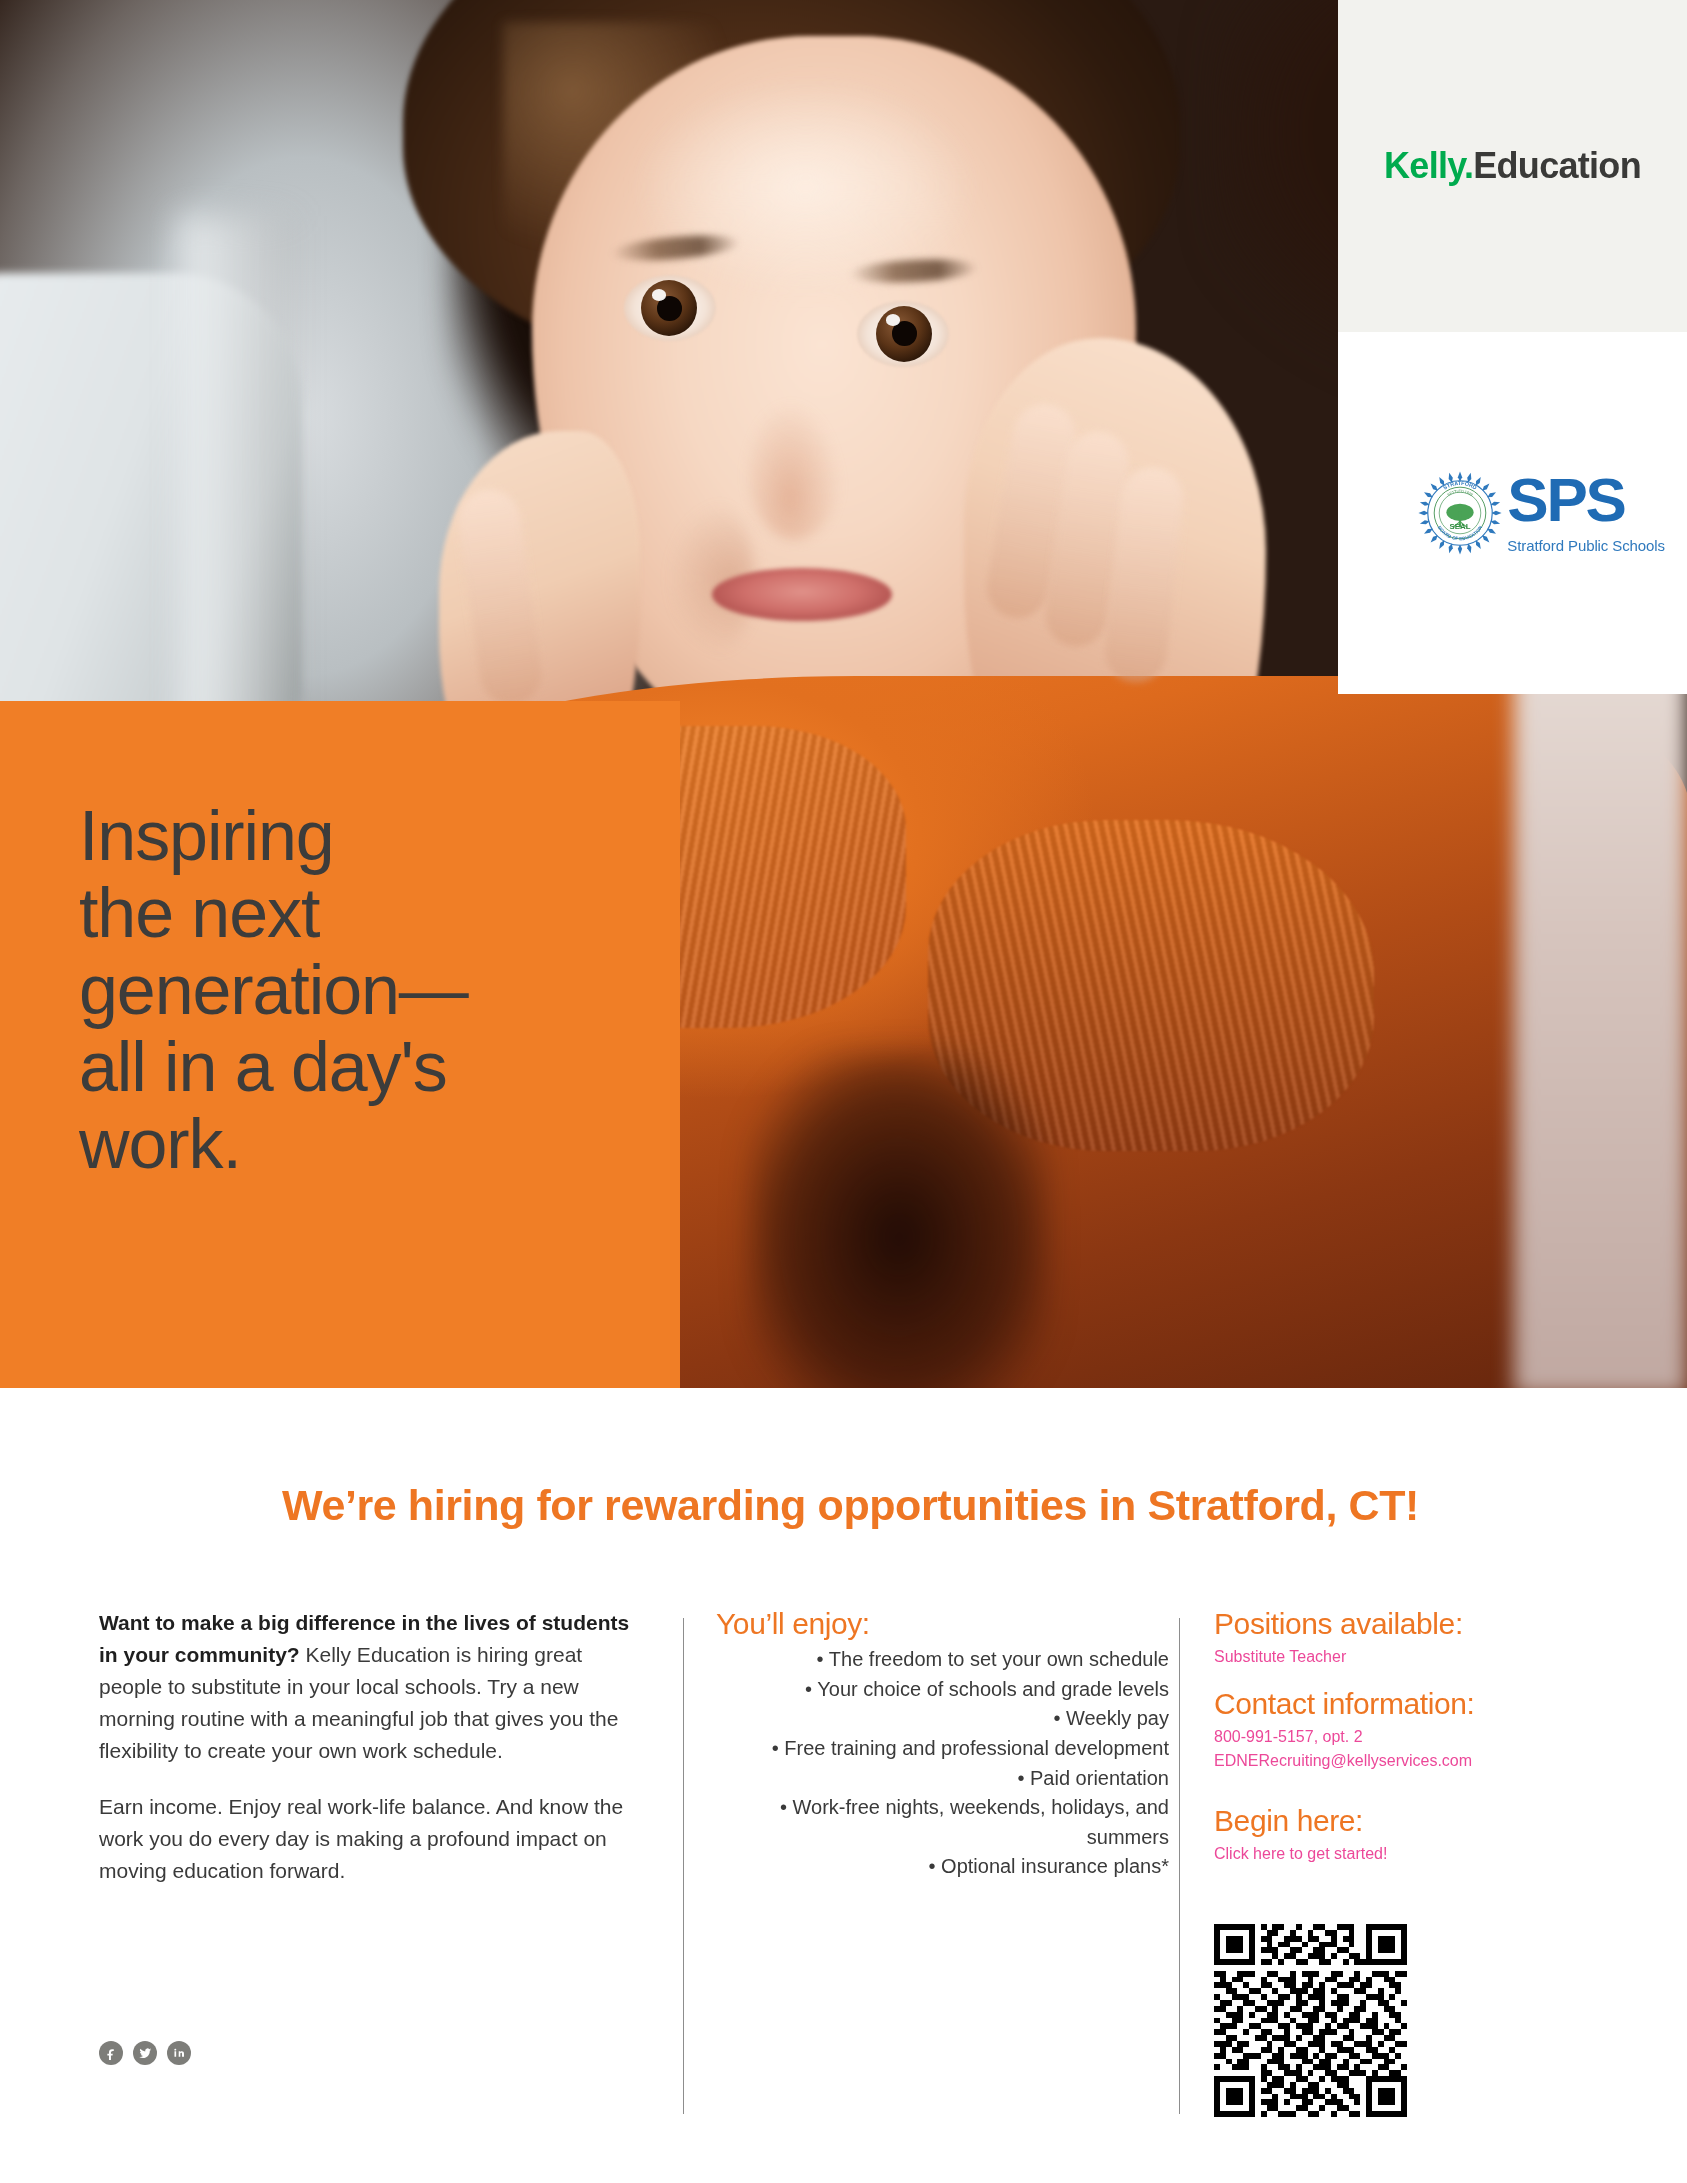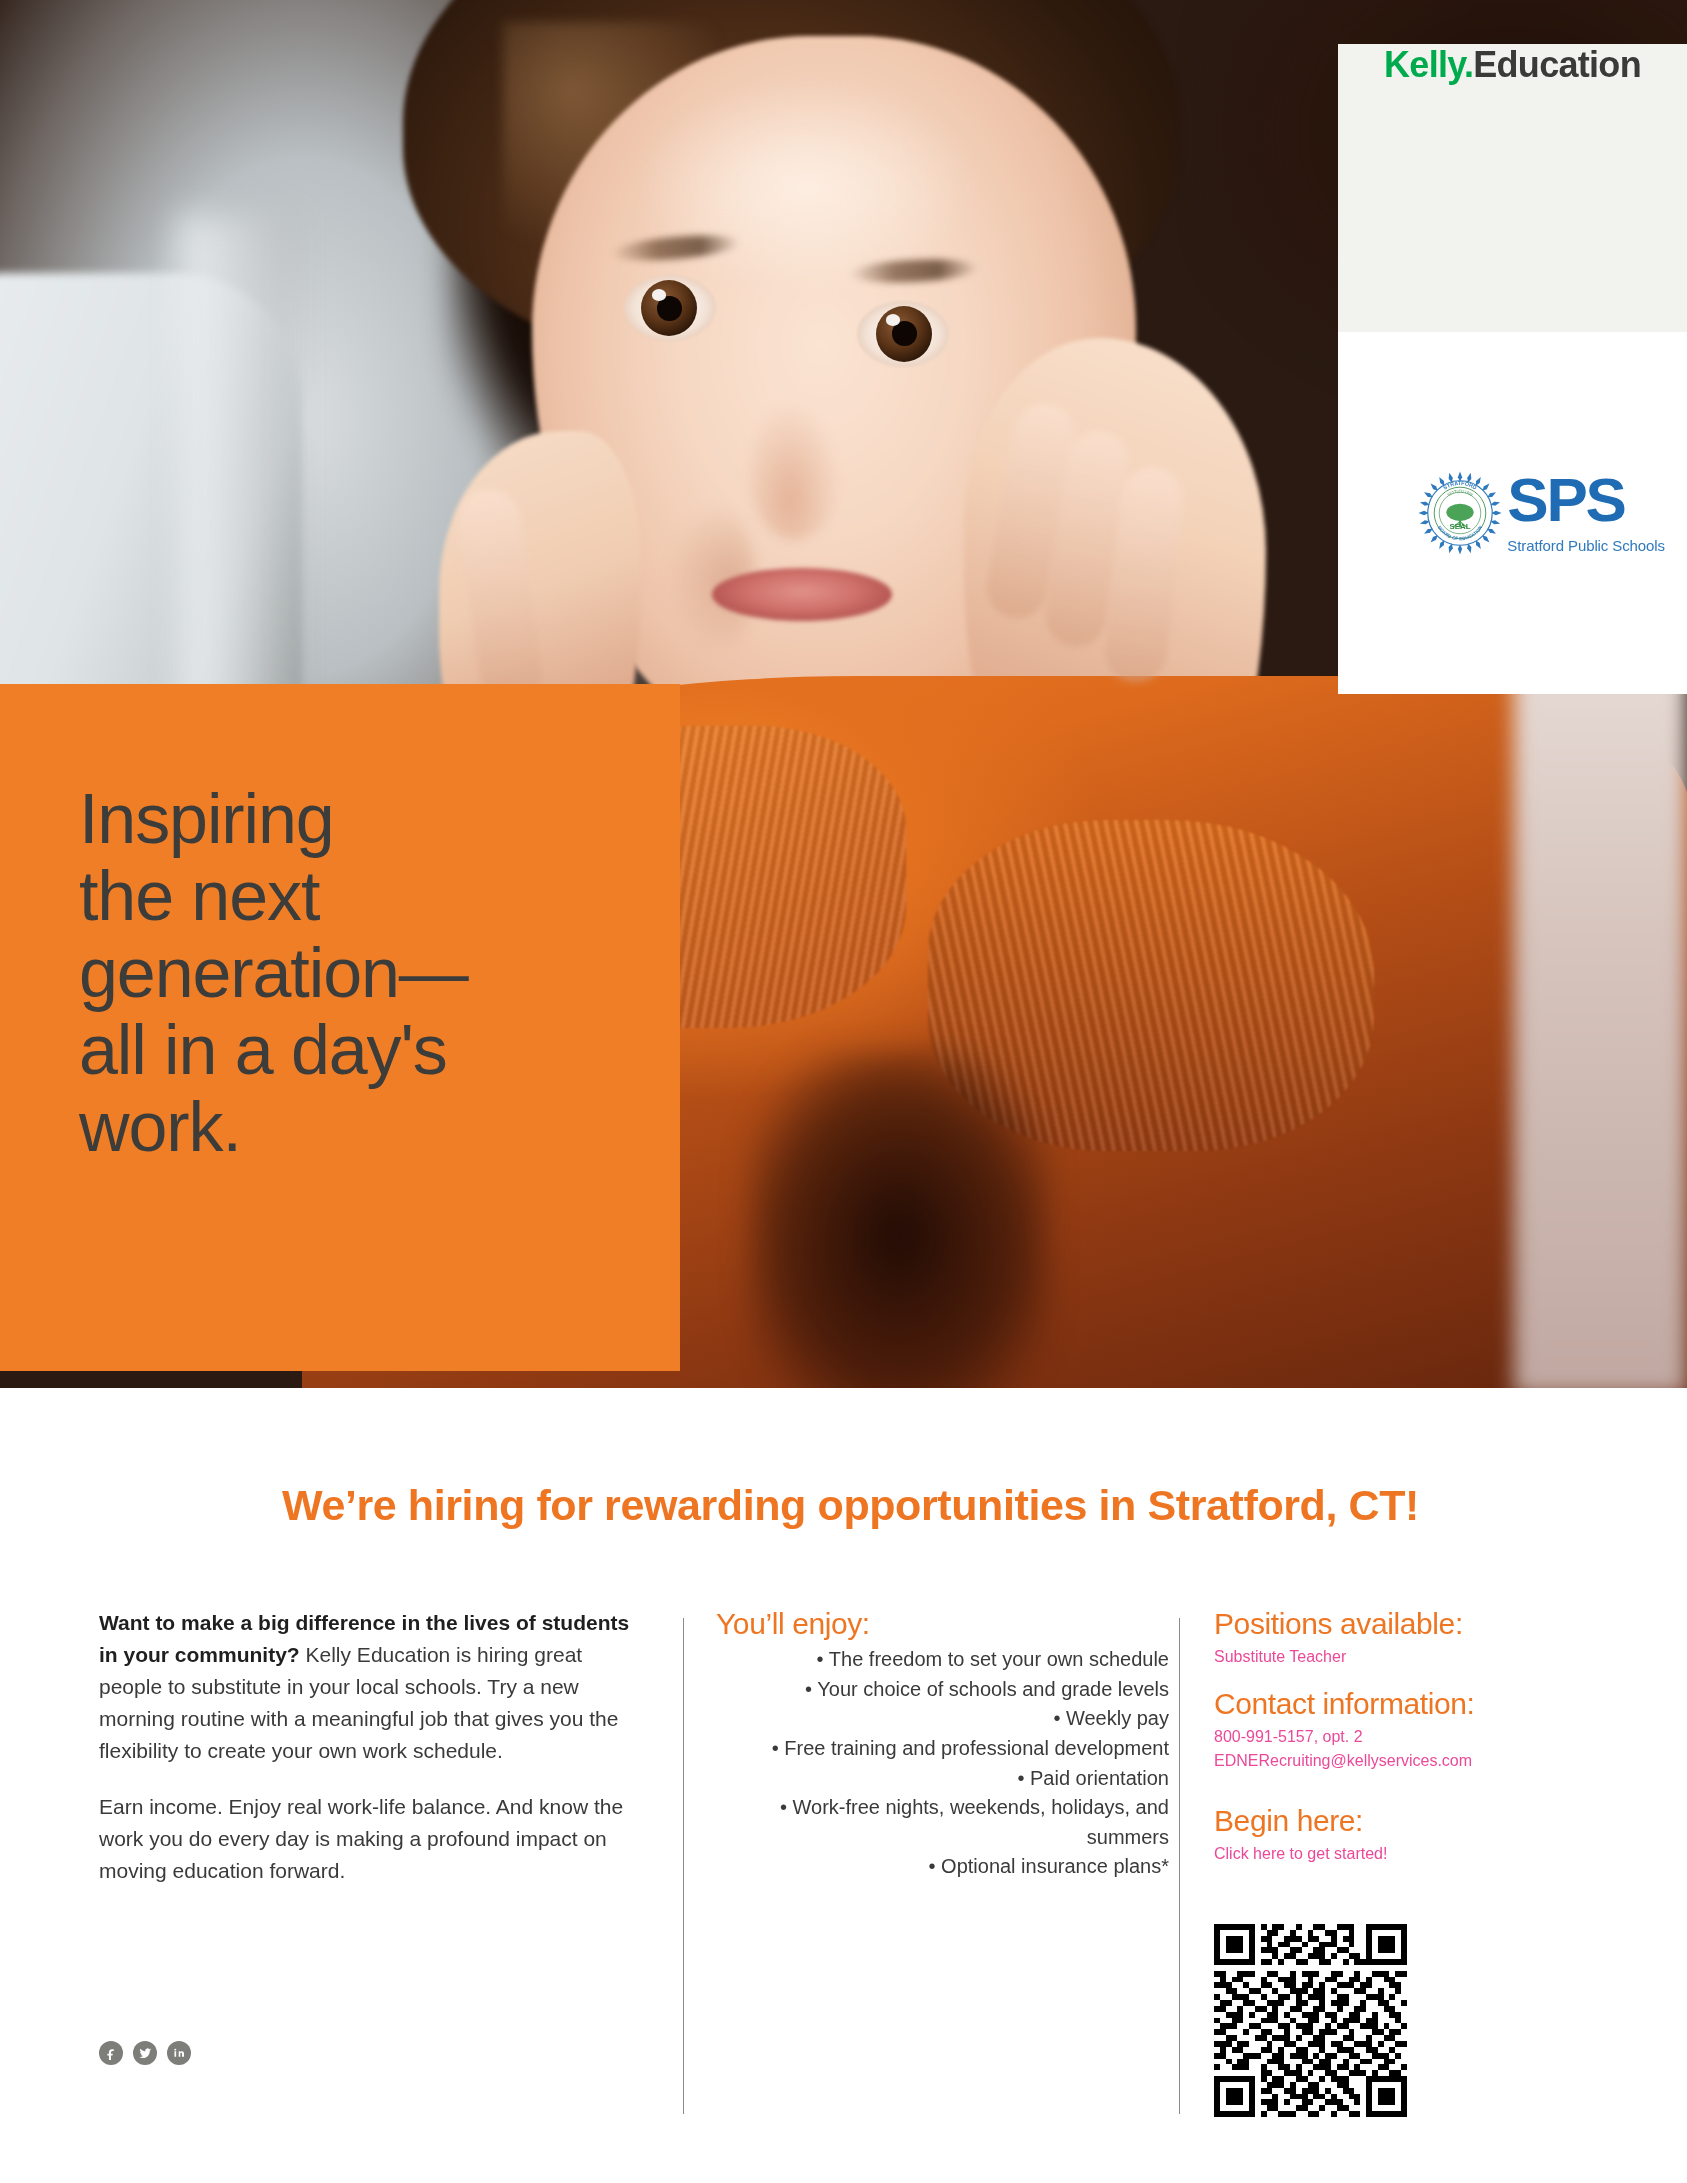--- a/index.html
+++ b/index.html
@@ -167,41 +167,41 @@
   .ph-wall-right {
     position: absolute; right: 0; top: 633px; width: 173px; height: 762px;
     background: linear-gradient(180deg, #e7dcd6 0%, #d6c4bd 40%, #c0a8a1 100%);
     filter: blur(10px);
   }
 
   
   .kelly-panel {
     position: absolute; left: 1338px; top: 0; width: 349px; height: 332px;
     background: #f2f2ee;
-    display: flex; align-items: flex-start; justify-content: center; margin-top: 44px;
+    display: flex; align-items: center; justify-content: center;
   }
   .kelly-logo { font-size: 36px; font-weight: 700; letter-spacing: -0.7px; white-space: nowrap; }
   .kelly-logo .k { color: #00ab4e; }
   .kelly-logo .e { color: #3a3a38; }
 
   .sps-panel {
     position: absolute; left: 1338px; top: 332px; width: 349px; height: 362px;
     background: #ffffff;
     display: flex; align-items: center; justify-content: flex-start;
     padding-left: 79px;
   }
   .sps-inner { display: flex; align-items: center; gap: 4.3px; }
   .sps-seal { width: 86px; height: 86px; position: relative; flex: 0 0 auto; }
   .sps-word { position: relative; }
   .sps-letters { font-size: 62px; font-weight: 700; color: #1f6bb4; line-height: 0.9; letter-spacing: -2.2px; }
   .sps-sub { font-size: 15px; color: #2f79bd; letter-spacing: -0.1px; white-space: nowrap; margin-top: 10px; }
 
   
   .orange-block {
-    position: absolute; left: 0; top: 684px; width: 680px; height: 687px;
+    position: absolute; left: 0; top: 701px; width: 680px; height: 687px;
     background: #f07e26;
   }
   .headline {
     position: absolute; left: 79px; top: 97px; width: 568px;
     font-size: 70px; line-height: 1.10; color: #3c3c3b;
     font-weight: 400; letter-spacing: -1.1px;
     white-space: pre-line;
   }
 
   

